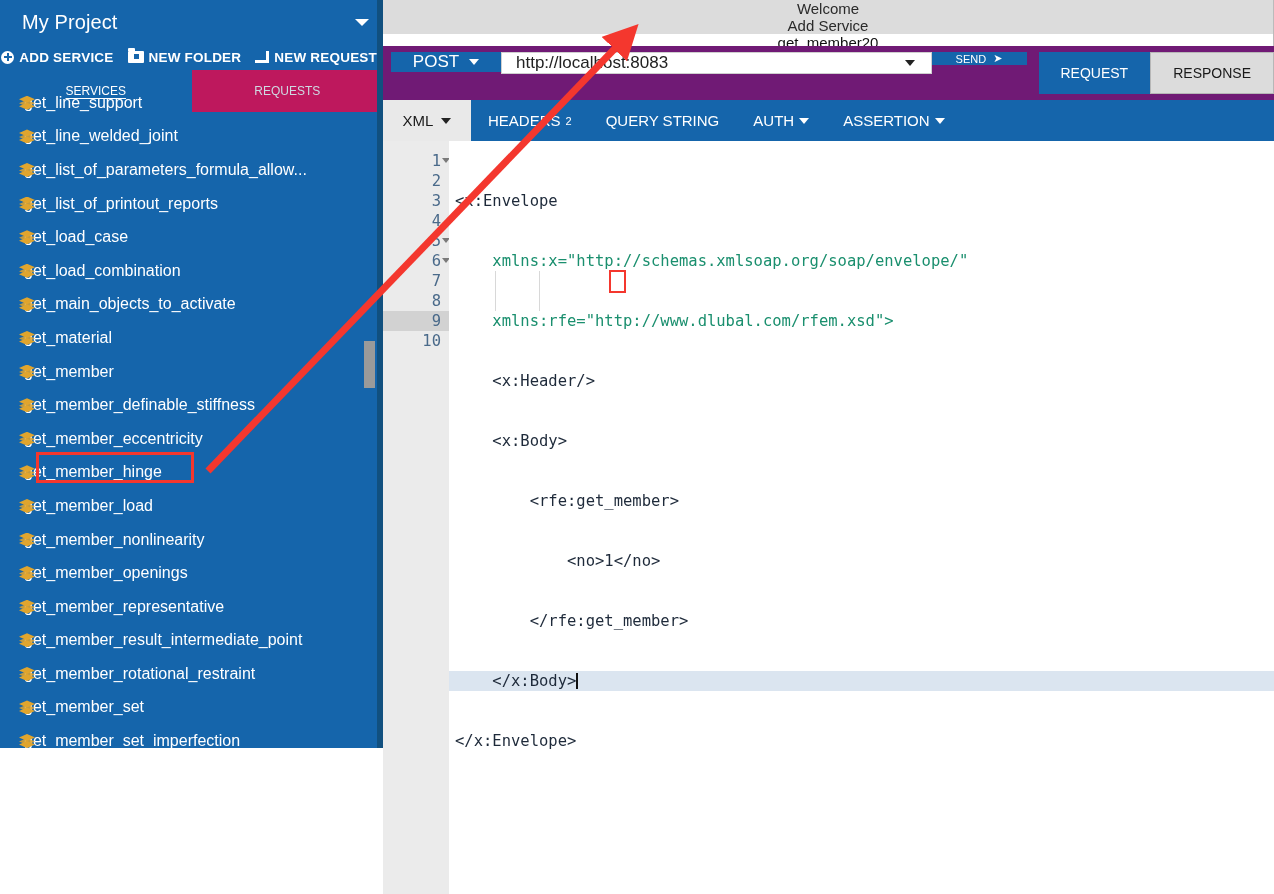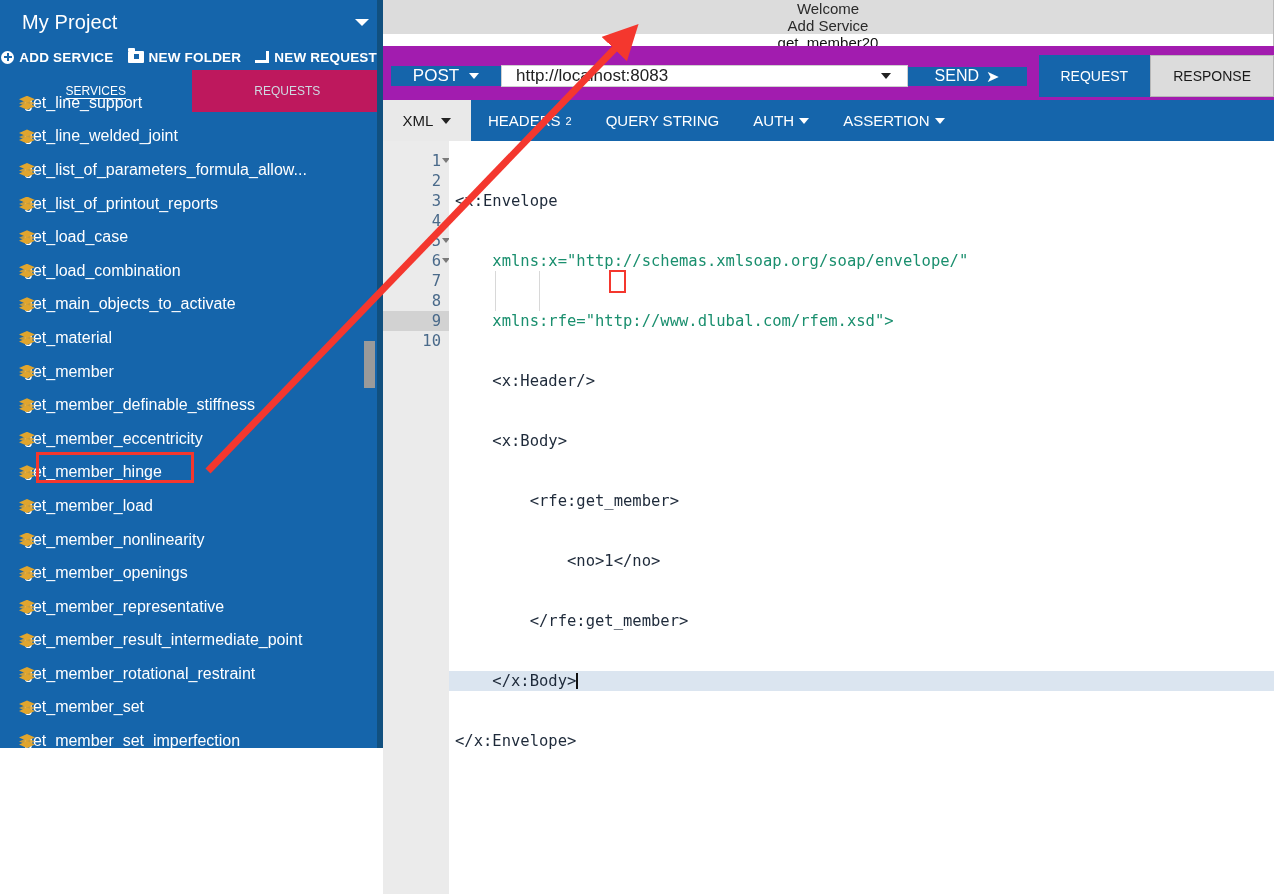--- a/index.html
+++ b/index.html
@@ -172,22 +172,22 @@
   }
   .chat-dots { position: absolute; top: 5.5px; left: 3px; display: flex; gap: 2px; }
   .chat-dots span { width: 3px; height: 3px; background: #e8e8e8; }
   .chat-dots span:nth-child(2) { background: #5ea8e0; }
   .chat-dots span:nth-child(3) { background: #e0a52e; }
   .ico-burger { width: 22px; height: 17px; display: flex; flex-direction: column; justify-content: space-between; cursor: pointer; }
   .ico-burger i { height: 4px; background: #1a1a1a; display: block; }
 
   
   #url-row {
-    height: 54px; display: flex; align-items: center;
-    background: #a21caf; padding: 6px 0 0 8px;
+    height: 54px; display: flex; align-items: flex-start;
+    background: #701a75; padding: 6px 0 0 8px;
     position: relative;
   }
   #method-btn {
     width: 110px; background: #1565ab; color: #ffffff;
     display: flex; align-items: center; justify-content: center;
     gap: 10px; font-size: 17px; cursor: pointer;
   }
   #url-input-wrap {
     flex: 1; background: #ffffff; border: 1px solid #cfcfcf;
     display: flex; align-items: center; position: relative;
@@ -196,23 +196,23 @@
   #url-input {
     flex: 1; border: none; outline: none; background: transparent;
     font-size: 17px; color: #222222; padding-left: 14px;
     font-family: "Liberation Sans", sans-serif;
   }
   #url-dropdown {
     width: 42px; display: flex; align-items: center; justify-content: center;
     cursor: pointer;
   }
   #send-btn {
-    width: 119px; background: #1565ab; color: #ffffff;
+    width: 95px; background: #1565ab; color: #ffffff;
     display: flex; align-items: center; justify-content: center;
-    gap: 7px; font-size: 16px; cursor: pointer;
+    gap: 7px; font-size: 11px; cursor: pointer;
   }
   #rr-tabs { display: flex; align-items: flex-end; margin-left: 12px; }
   .rr-tab {
     padding: 0 22px; height: 42px; display: flex; align-items: center;
     font-size: 14px; cursor: pointer;
   }
   .rr-tab.active { background: #1565ab; color: #ffffff; }
   .rr-tab.inactive { background: #dcdcdc; color: #1a1a1a; border: 1px solid #b7b7b7; }
 
   

